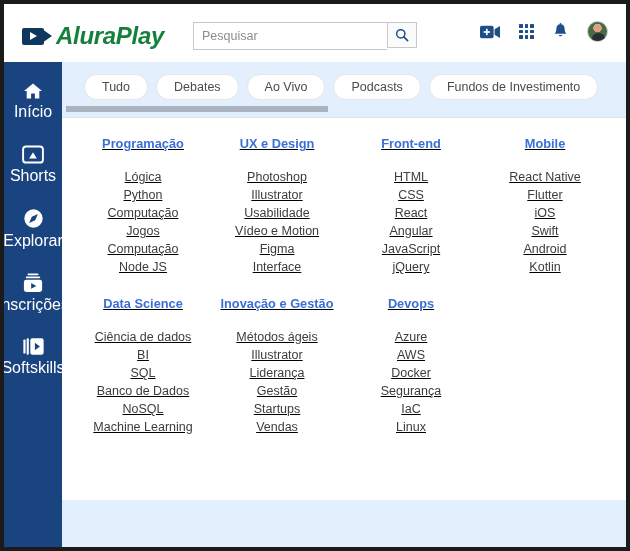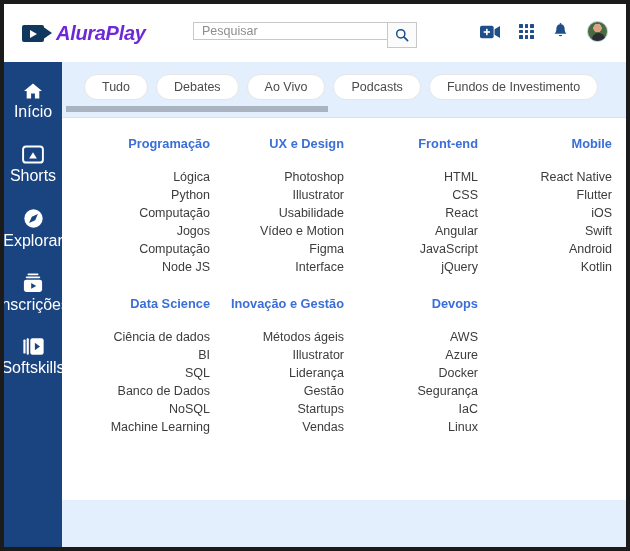--- a/index.html
+++ b/index.html
@@ -63,37 +63,37 @@
   }
   .logo-cam .tri {
     position: absolute;
     left: 8px; top: 4.5px;
     width: 0; height: 0;
     border-top: 4px solid transparent;
     border-bottom: 4px solid transparent;
     border-left: 7px solid #ffffff;
   }
   .logo-text {
-    font-size: 20px;
+    font-size: 24px;
     font-weight: bold;
-    color: #6d28d9;
+    color: #15803d;
     letter-spacing: -0.3px;
     font-style: italic;
   }
 
   .search-wrap {
     position: absolute;
     left: 189px;
     top: 18px;
     display: flex;
     height: 26px;
   }
   .search-input {
     width: 194px;
-    height: 18px;
+    height: 28px;
     border: 1px solid #c8c8c8;
     border-right: none;
     padding: 0 8px;
     font-size: 12.5px;
     color: #a16207;
     font-family: "Liberation Sans", sans-serif;
     outline: none;
     background: #fff;
   }
   .search-input::placeholder { color: #8d8d8d; }
@@ -231,21 +231,21 @@
     border-top: 1px solid #d7e3f0;
     padding: 18px 0 0 0;
   }
 
   .cat-grid {
     display: grid;
     grid-template-columns: repeat(4, 1fr);
     row-gap: 20px;
     padding: 0 14px;
   }
-  .cat-col { text-align: right; }
+  .cat-col { text-align: center; text-decoration: underline; }
   .cat-title {
     font-size: 12.8px;
     font-weight: bold;
     color: #3a6fd8;
     margin-bottom: 17px;
   }
   .cat-link {
     font-size: 12.5px;
     color: #3c3c3c;
     line-height: 18px;
@@ -432,22 +432,22 @@
           <div class="cat-link">Métodos ágeis</div>
           <div class="cat-link">Illustrator</div>
           <div class="cat-link">Liderança</div>
           <div class="cat-link">Gestão</div>
           <div class="cat-link">Startups</div>
           <div class="cat-link">Vendas</div>
         </div>
 
         <div class="cat-col">
           <div class="cat-title">Devops</div>
+          <div class="cat-link">Azure</div>
           <div class="cat-link">AWS</div>
-          <div class="cat-link">Azure</div>
           <div class="cat-link">Docker</div>
           <div class="cat-link">Segurança</div>
           <div class="cat-link">IaC</div>
           <div class="cat-link">Linux</div>
         </div>
 
         <div class="cat-col"></div>
       </div>
     </div>
   </div>

